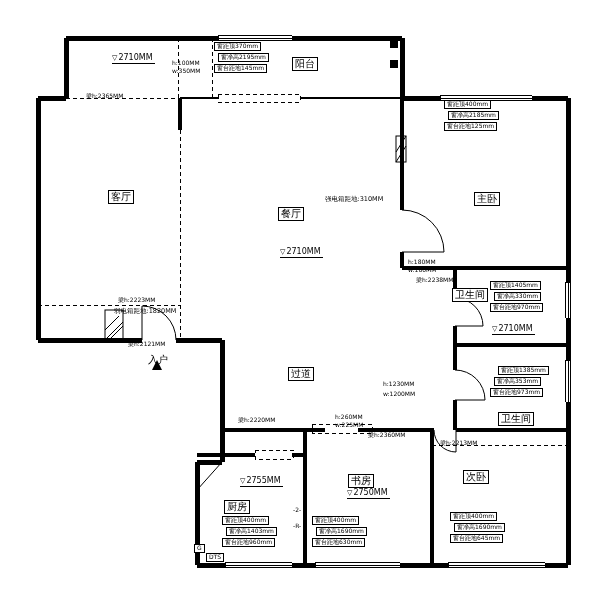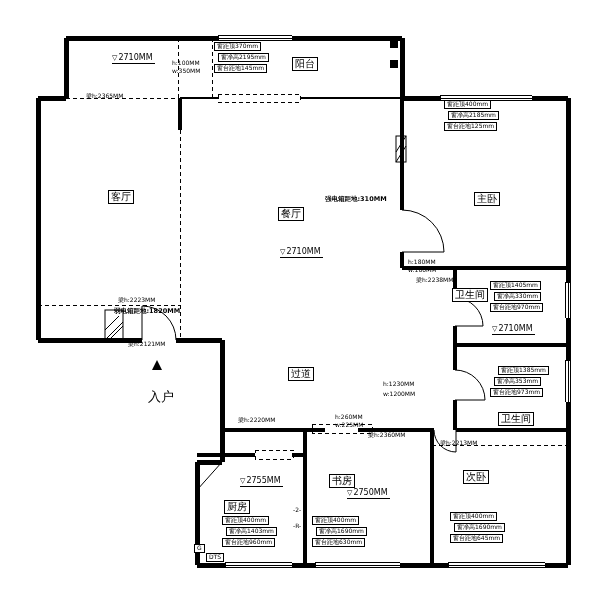--- a/index.html
+++ b/index.html
@@ -2,21 +2,21 @@
 <html><head>
 <meta charset="utf-8">
 <style>
   html,body{margin:0;padding:0;background:#e8e8e8;}
   .plan{position:relative;width:600px;height:595px;background:#fff;
         font-family:"DejaVu Sans","Liberation Sans",sans-serif;color:#000;overflow:hidden;}
   .plan svg{position:absolute;left:0;top:0;}
   .lbl{position:absolute;font-size:6px;line-height:1.15;white-space:nowrap;color:#000;}
   .box{border:1px solid #000;background:#fff;padding:0 2px;}
   .room{font-size:10px;}
-  .bold{font-weight:bold;font-size:6.5px;}
+  .bold{font-weight:normal;font-size:6.5px;}
   .elev{position:absolute;display:flex;align-items:flex-end;border-bottom:1px solid #000;
         padding:0 2px 1px 0;font-size:8px;line-height:1;background:transparent;}
   .elev .tri{font-size:7px;margin-right:1px;}
   .arrow-up{position:absolute;width:0;height:0;border-left:5px solid transparent;
         border-right:5px solid transparent;border-bottom:10px solid #000;}
 </style>
 </head>
 <body>
 
 <div class="plan">
@@ -91,25 +91,25 @@
   </svg>
 
   <div class="lbl box room" style="left:108px;top:190px">客厅</div>
   <div class="lbl box room" style="left:292px;top:57px">阳台</div>
   <div class="lbl box room" style="left:474px;top:192px">主卧</div>
   <div class="lbl box room" style="left:278px;top:207px">餐厅</div>
   <div class="lbl box room" style="left:288px;top:367px">过道</div>
   <div class="lbl box room" style="left:452px;top:288px">卫生间</div>
   <div class="lbl box room" style="left:498px;top:412px">卫生间</div>
   <div class="lbl box room" style="left:224px;top:500px">厨房</div>
-  <div class="lbl box room" style="left:329px;top:474px">书房</div>
+  <div class="lbl box room" style="left:348px;top:474px">书房</div>
   <div class="lbl box room" style="left:463px;top:470px">次卧</div>
 
   <div class="arrow-up" style="left:152px;top:360px"></div>
-  <div class="lbl" style="left:148px;top:390px;font-size:13px">入户</div>
+  <div class="lbl" style="left:148px;top:354px;font-size:10px">入户</div>
 
   <div class="elev" style="left:112px;top:54px">
       <span class="tri">▽</span>
       <span>2710MM</span>
     </div>
   <div class="elev" style="left:280px;top:248px">
       <span class="tri">▽</span>
       <span>2710MM</span>
     </div>
   <div class="elev" style="left:492px;top:325px">

